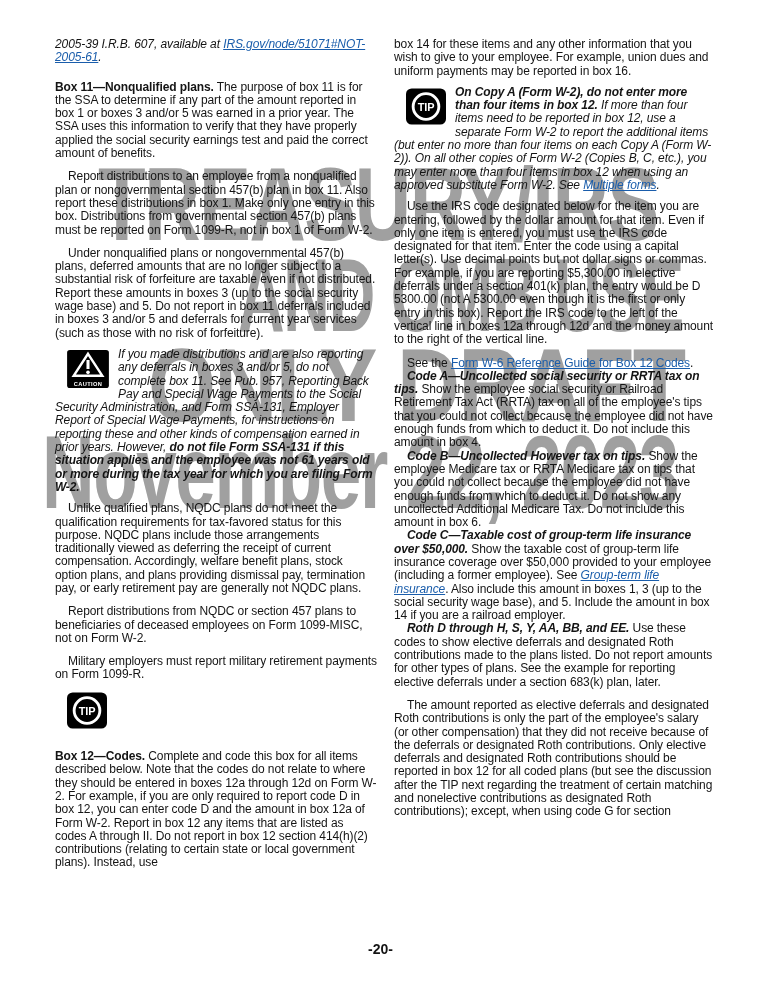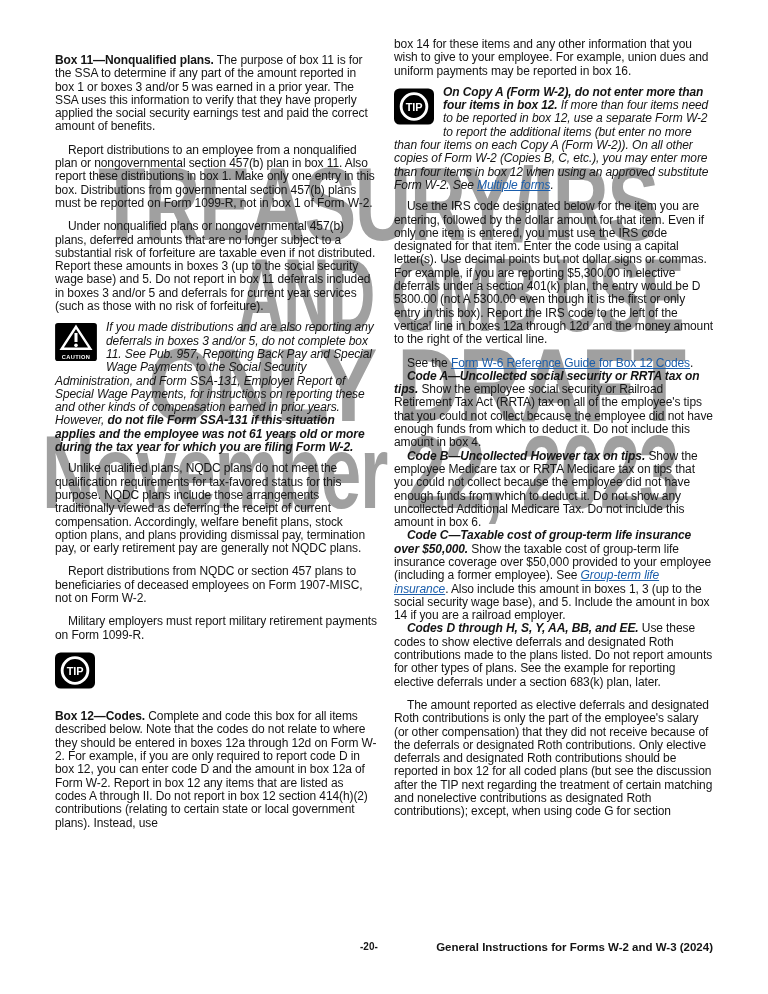--- a/index.html
+++ b/index.html
@@ -45,43 +45,44 @@
   .mt2{margin-top:0;}
   .mt3{margin-top:10px;}
   .mt8{margin-top:8px;}
   .mt10{margin-top:10px;}
   .mt12{margin-top:16px;}
   .it{font-style:italic;}
   .bi{font-weight:bold;font-style:italic;}
   .bh{font-weight:bold;}
   .lnk{color:#1a5dab;text-decoration:underline;cursor:pointer;}
   .blk{display:flow-root;margin:8px 0 8px 0;}
-  .icon-float{float:left;margin:2px 9px 2px 0;}
+  .icon-float{float:left;margin:2px 9px 2px 12px;}
   
   .footer-num{
-    position:absolute;left:360px;top:941px;
-    font-weight:bold;font-size:10px;z-index:2;text-align:center;
+    position:absolute;left:368px;top:941px;
+    font-weight:bold;font-size:14px;z-index:2;text-align:center;
   }
   .footer-title{
     position:absolute;right:55px;top:941px;
     font-weight:bold;font-size:11.5px;z-index:2;
   }
 </style>
 </head>
 <body>
 
 <div class="page">
 
   <div class="wm" id="wm1">TREASURY/IRS</div>
   <div class="wm" id="wm2">AND OMB USE</div>
   <div class="wm" id="wm3">ONLY DRAFT</div>
   <div class="wm" id="wm4">November 22, 2023</div>
 
   <div class="col" id="colL">
 
+    <p class="it"><span>2005-39 I.R.B. 607, available at </span><a class="lnk">IRS.gov/node/51071#NOT-2005-61</a><span>.</span></p>
 
     <p class="mt12"><span class="bh">Box 11—Nonqualified plans.</span><span>  The purpose of box 11 is for the SSA to determine if any part of the amount reported in box 1 or boxes 3 and/or 5 was earned in a prior year. The SSA uses this information to verify that they have properly applied the social security earnings test and paid the correct amount of benefits.</span></p>
 
     <p class="ind mt3">Report distributions to an employee from a nonqualified plan or nongovernmental section 457(b) plan in box 11. Also report these distributions in box 1. Make only one entry in this box. Distributions from governmental section 457(b) plans must be reported on Form 1099-R, not in box 1 of Form W-2.</p>
 
     <p class="ind mt3">Under nonqualified plans or nongovernmental 457(b) plans, deferred amounts that are no longer subject to a substantial risk of forfeiture are taxable even if not distributed. Report these amounts in boxes 3 (up to the social security wage base) and 5. Do not report in box 11 deferrals included in boxes 3 and/or 5 and deferrals for current year services (such as those with no risk of forfeiture).</p>
 
     <div class="blk">
       <span class="icon-float">
         <svg width="42" height="38" viewBox="0 0 44 40" aria-hidden="true">
@@ -90,21 +91,21 @@
           <rect x="20.4" y="10.5" width="3.2" height="9.5" fill="#fff"></rect>
           <circle cx="22" cy="23.5" r="1.9" fill="#fff"></circle>
           <text x="22" y="37.5" font-size="6" fill="#fff" text-anchor="middle" font-weight="bold" font-family="Liberation Sans, sans-serif" letter-spacing="0.4">CAUTION</text>
         </svg>
       </span>
       <span class="it">If you made distributions and are also reporting any deferrals in boxes 3 and/or 5, do not complete box 11. See Pub. 957, Reporting Back Pay and Special Wage Payments to the Social Security Administration, and Form SSA-131, Employer Report of Special Wage Payments, for instructions on reporting these and other kinds of compensation earned in prior years. However, </span><span class="bi">do not file Form SSA-131 if this situation applies and the employee was not 61 years old or more during the tax year for which you are filing Form W-2.</span>
     </div>
 
     <p class="ind mt8">Unlike qualified plans, NQDC plans do not meet the qualification requirements for tax-favored status for this purpose. NQDC plans include those arrangements traditionally viewed as deferring the receipt of current compensation. Accordingly, welfare benefit plans, stock option plans, and plans providing dismissal pay, termination pay, or early retirement pay are generally not NQDC plans.</p>
 
-    <p class="ind mt3">Report distributions from NQDC or section 457 plans to beneficiaries of deceased employees on Form 1907-MISC, not on Form W-2.</p>
+    <p class="ind mt3">Report distributions from NQDC or section 457 plans to beneficiaries of deceased employees on Form 1099-MISC, not on Form W-2.</p>
 
     <p class="ind mt3">Military employers must report military retirement payments on Form 1099-R.</p>
 
     <div class="blk mt10">
       <span class="icon-float">
         <svg width="40" height="37" viewBox="0 0 42 38" aria-hidden="true">
           <rect x="0" y="0" width="42" height="38" rx="6" fill="#000"></rect>
           <circle cx="21" cy="19" r="13.5" fill="none" stroke="#fff" stroke-width="3"></circle>
           <text x="21" y="23.5" font-size="11.5" fill="#fff" text-anchor="middle" font-weight="bold" font-family="Liberation Sans, sans-serif">TIP</text>
         </svg>
@@ -134,22 +135,21 @@
 
     <p class="ind mt3"><span>See the </span><a class="lnk">Form W-6 Reference Guide for Box 12 Codes</a><span>.</span></p>
 
 
     <p class="ind mt2"><span class="bi">Code A—Uncollected social security or RRTA tax on tips.</span><span>  Show the employee social security or Railroad Retirement Tax Act (RRTA) tax on all of the employee's tips that you could not collect because the employee did not have enough funds from which to deduct it. Do not include this amount in box 4.</span></p>
 
     <p class="ind mt2"><span class="bi">Code B—Uncollected However tax on tips.</span><span>  Show the employee Medicare tax or RRTA Medicare tax on tips that you could not collect because the employee did not have enough funds from which to deduct it. Do not show any uncollected Additional Medicare Tax. Do not include this amount in box 6.</span></p>
 
     <p class="ind mt2"><span class="bi">Code C—Taxable cost of group-term life insurance over $50,000.</span><span>  Show the taxable cost of group-term life insurance coverage over $50,000 provided to your employee (including a former employee). See </span><a class="lnk it">Group-term life insurance</a><span>. Also include this amount in boxes 1, 3 (up to the social security wage base), and 5. Include the amount in box 14 if you are a railroad employer.</span></p>
 
-    <p class="ind mt2"><span class="bi">Codes D through H, S, Y, AA, BB, and EE.</span><span>  Use these codes to show elective deferrals and designated Roth contributions made to the plans listed. Do not report amounts for other types of plans. See the example for reporting elective deferrals under a section 683(k) plan, later.</span></p>
+    <p class="ind mt2"><span class="bi">Roth D through H, S, Y, AA, BB, and EE.</span><span>  Use these codes to show elective deferrals and designated Roth contributions made to the plans listed. Do not report amounts for other types of plans. See the example for reporting elective deferrals under a section 683(k) plan, later.</span></p>
 
     <p class="ind mt3">The amount reported as elective deferrals and designated Roth contributions is only the part of the employee's salary (or other compensation) that they did not receive because of the deferrals or designated Roth contributions. Only elective deferrals and designated Roth contributions should be reported in box 12 for all coded plans (but see the discussion after the TIP next regarding the treatment of certain matching and nonelective contributions as designated Roth contributions); except, when using code G for section</p>
 
   </div>
 
   <div class="footer-num">-20-</div>
-  <div class="footer-title">General Instructions for Forms W-2 and W-3 (2024)</div>
 
 </div>
 
 </body></html>

